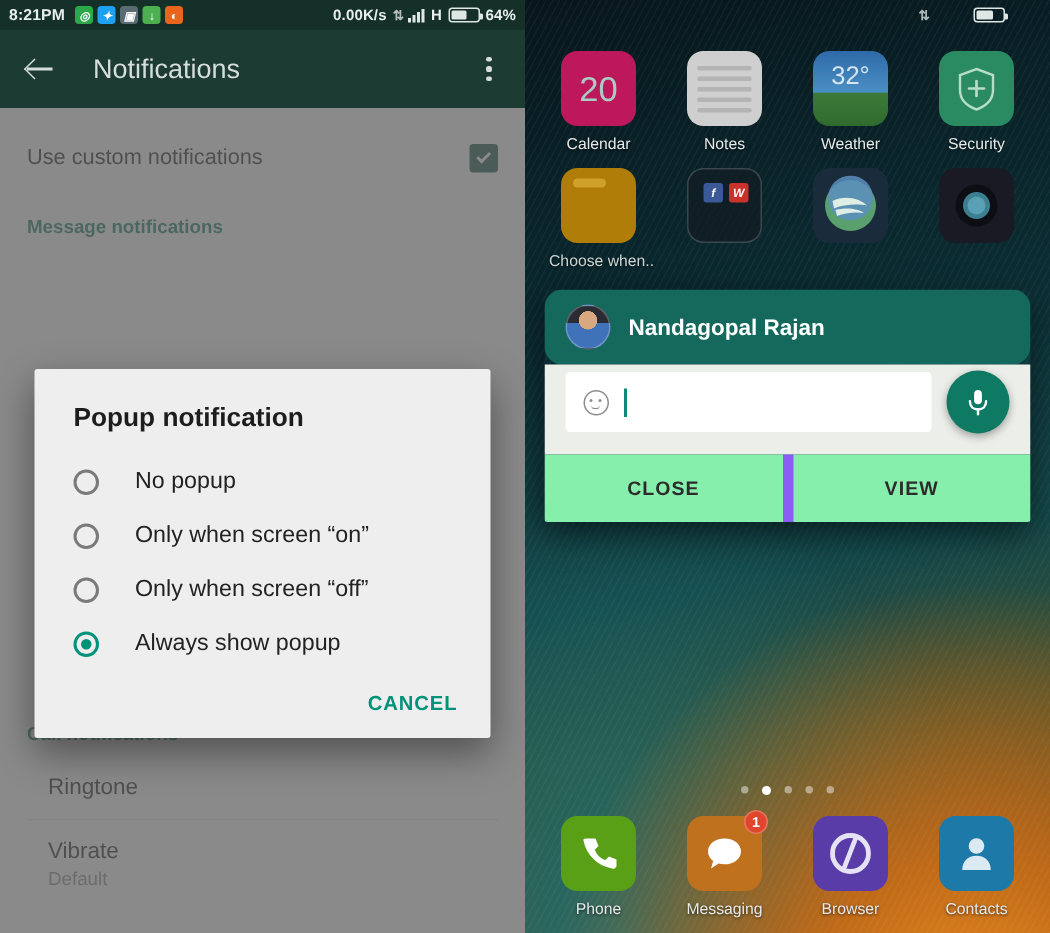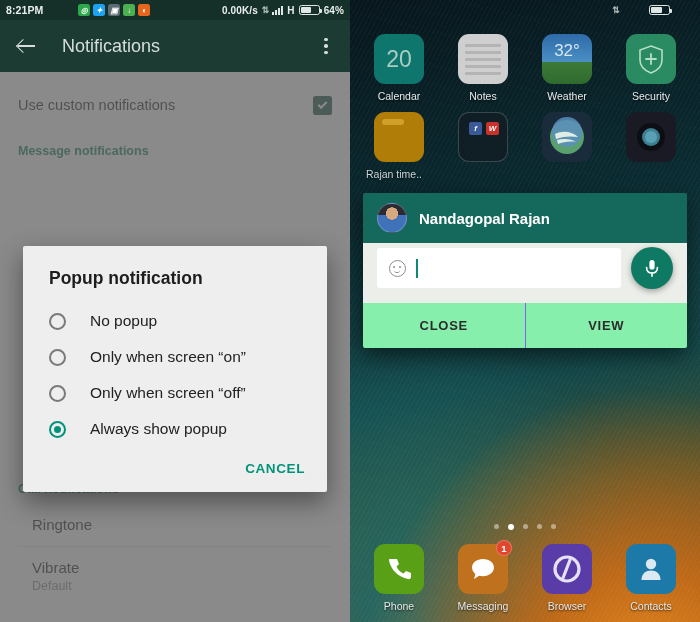--- a/index.html
+++ b/index.html
@@ -9,21 +9,21 @@
     background: #000; overflow: hidden;
   }
   .screens { display: flex; width: 700px; height: 622px; }
 
   
   .statusbar {
     height: 20px; background: #143028;
     display: flex; align-items: center;
     padding: 0 6px; color: #e8eeec;
     font-size: 10.5px; font-weight: bold;
-    letter-spacing: .1px; flex: 0 0 auto; gap: 28px;
+    letter-spacing: .1px; flex: 0 0 auto;
   }
   .sb-time { margin-right: 7px; }
   .sb-icons { display: flex; gap: 3px; align-items: center; }
   .sb-ic {
     width: 12px; height: 12px; border-radius: 2.5px;
     display: flex; align-items: center; justify-content: center;
     font-size: 8px; color: #fff; font-weight: bold;
   }
   .sb-spacer { flex: 1; }
   .sb-right { display: flex; align-items: center; gap: 4px; }
@@ -126,21 +126,21 @@
     content:""; position:absolute; inset:0;
     background: repeating-linear-gradient(118deg, rgba(255,255,255,.035) 0 1px, rgba(0,0,0,0) 1px 4px);
   }
   .home { position:relative; flex:1; display:flex; flex-direction:column; }
   .icon-grid { display:flex; padding: 14px 10px 0; justify-content:space-between; }
   .app { width:78px; display:flex; flex-direction:column; align-items:center; cursor:pointer; }
   .app-ic { width:50px; height:50px; border-radius:11px; position:relative; overflow:hidden;
             display:flex; align-items:center; justify-content:center; }
   .app-lbl { font-size:10.5px; color:#e6eaea; margin-top:6px;
              text-shadow:0 1px 2px rgba(0,0,0,.7); }
-  .ic-cal { background:#0f766e; color:#a9ccc3; font-size:23px; font-weight:300; }
+  .ic-cal { background:#be185d; color:#a9ccc3; font-size:23px; font-weight:300; }
   .ic-notes { background:#cfcfcf; flex-direction:column; gap:4px; padding:9px 7px; align-items:stretch; }
   .ic-notes i { display:block; height:3px; background:#b4b4b4; border-radius:1px; }
   .ic-weather { background: linear-gradient(#2e6aa8 0%, #4a8fc4 55%, #3d7a3a 56%, #2f6b2c 100%);
                 color:#d6e6f2; font-size:17px; align-items:flex-start; padding-top:7px; }
   .ic-sec { background:#2a8b63; }
   .ic-folder1 { background:#b07d08; border-radius:11px; }
   .ic-folder1::before { content:""; position:absolute; left:8px; top:7px; width:22px; height:6px;
                         background:#cfa02a; border-radius:3px; }
   .ic-folder2 { background:rgba(18,28,34,.72); border:1px solid rgba(255,255,255,.18); }
   .mini { position:absolute; width:13px; height:13px; border-radius:2px; font-size:8px;
@@ -164,21 +164,21 @@
     background:#e0462c; color:#fff; font-size:9.5px; font-weight:bold;
     display:flex; align-items:center; justify-content:center; border:1.5px solid rgba(255,255,255,.25);
   }
   .app-wrap { position:relative; }
 
   
   .popup {
     position:absolute; left:13px; top:193px; width:324px;
     border-radius:2px; overflow:hidden; box-shadow:0 8px 22px rgba(0,0,0,.55);
   }
-  .pop-hd { background:#14695c; display:flex; align-items:center; padding:10px 14px; }
+  .pop-hd { background:#14695c; display:flex; align-items:center; padding:10px 14px;border-radius:12px; }
   .avatar {
     width:30px; height:30px; border-radius:50%; flex:0 0 auto; overflow:hidden;
     background: radial-gradient(circle at 50% 34%, #d8a87e 0 26%, rgba(0,0,0,0) 27%),
                 linear-gradient(#2b2b33 0 40%, #3f72b8 40% 100%);
     border:1px solid rgba(255,255,255,.25);
   }
   .pop-name { color:#fff; font-size:15px; font-weight:bold; margin-left:12px; }
   .pop-body { background:#eceee9; padding:22px 18px 16px; text-align:center; }
   .pop-msg { font-size:13.5px; color:#1c1c1c; line-height:1.45; }
   .pop-reply { background:#eceee9; padding:4px 14px 14px; display:flex; align-items:center; gap:10px; }
@@ -198,21 +198,21 @@
   .mic-btn {
     width:42px; height:42px; border-radius:50%; background:#0f7a63;
     display:flex; align-items:center; justify-content:center; flex:0 0 auto;
     box-shadow:0 2px 6px rgba(0,0,0,.35); cursor:pointer;
   }
   .pop-actions { display:flex; background:#86efac; }
   .pop-btn {
     flex:1; text-align:center; padding:15px 0; font-size:13px; font-weight:bold;
     color:#2c2c2c; letter-spacing:.7px; cursor:pointer;
   }
-  .pop-btn + .pop-btn { border-left:1px solid #8b5cf6; }
+  .pop-btn + .pop-btn { border-left:7px solid #8b5cf6; }
 </style>
 </head>
 <body>
 
 <div class="screens">
 
   <div class="left">
 
     <div class="statusbar">
       <span class="sb-time">8:21PM</span>
@@ -396,21 +396,21 @@
           <div class="app-ic ic-dark">
             <svg width="34" height="34" viewBox="0 0 34 34">
               <circle cx="17" cy="17" r="14" fill="#0d0d14"></circle>
               <circle cx="17" cy="17" r="9" fill="#3c7f90"></circle>
               <circle cx="17" cy="17" r="6" fill="#5aa0b4"></circle>
             </svg>
           </div>
         </div>
       </div>
 
-      <div class="choose-time">Rajan time..</div>
+      <div class="choose-time">Choose when..</div>
 
       <div style="flex:1"></div>
 
       <div class="dots">
         <i></i>
         <i class="on"></i>
         <i></i>
         <i></i>
         <i></i>
       </div>

